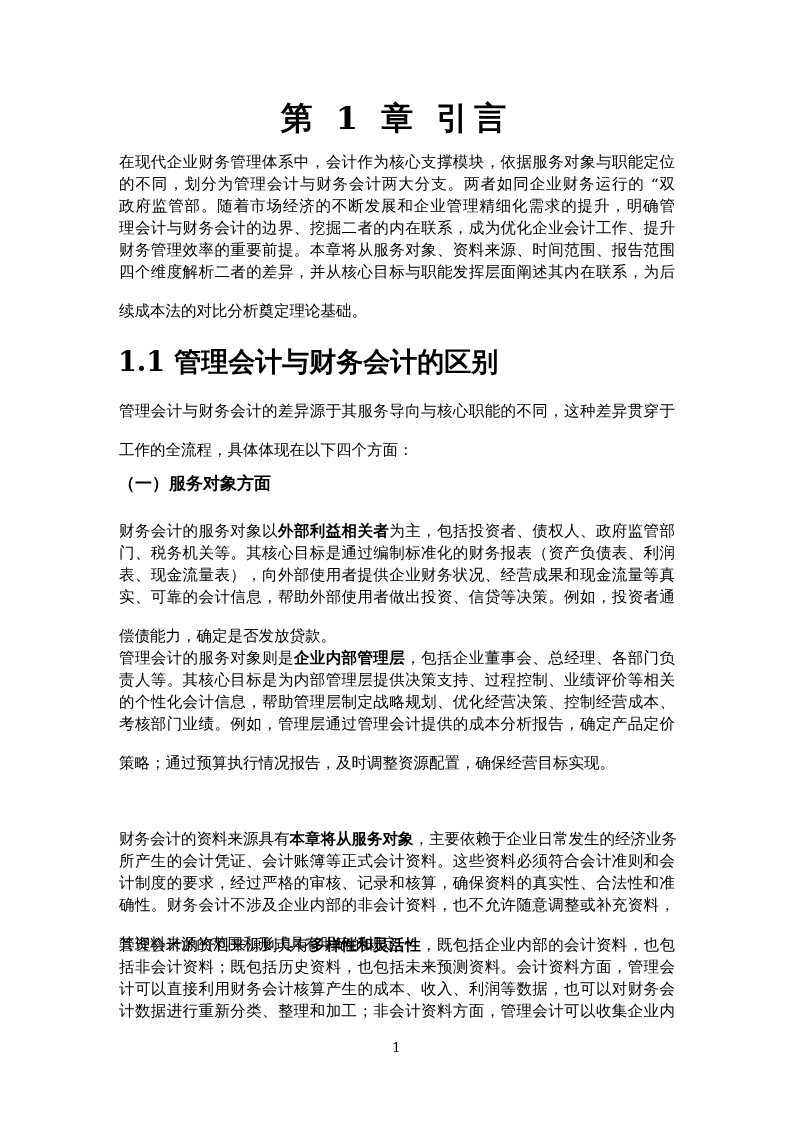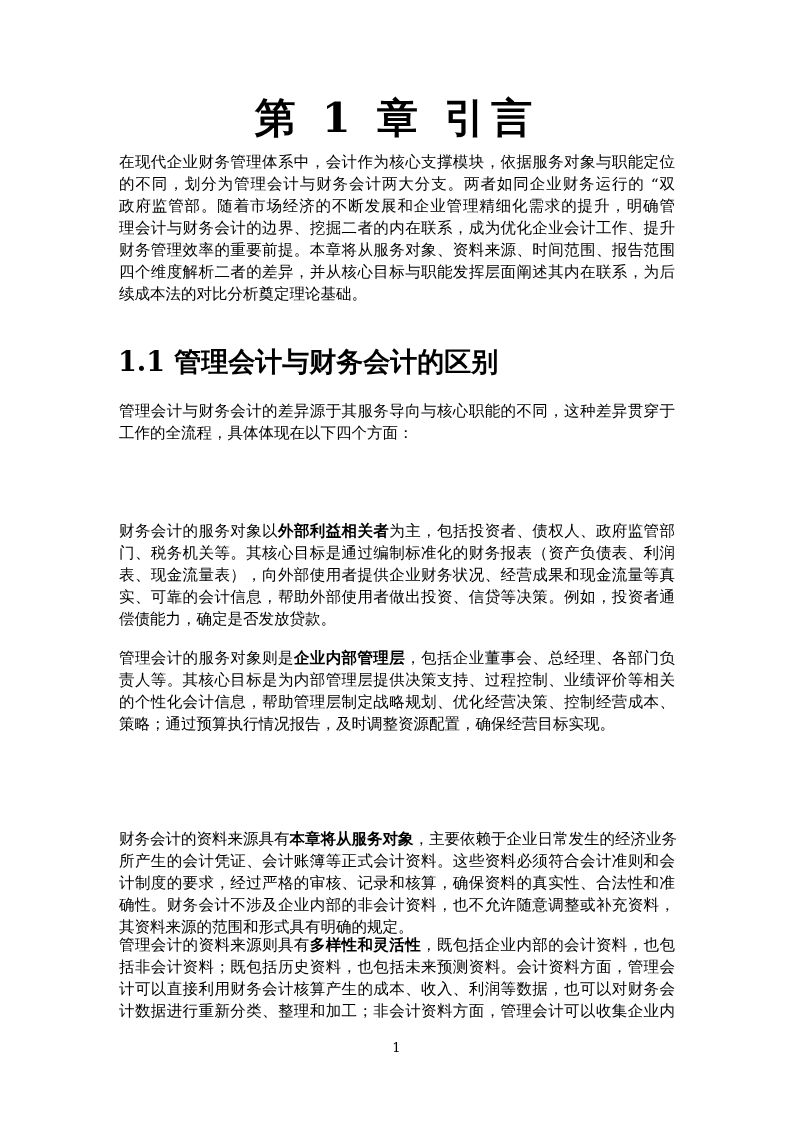--- a/index.html
+++ b/index.html
@@ -1,24 +1,24 @@
 <!DOCTYPE html>
 <html><head>
 <meta charset="utf-8">
 <style>
   html, body { margin: 0; padding: 0; background: #ffffff; }
   body { width: 793px; height: 1122px; position: relative; overflow: hidden;
          font-family: "DejaVu Serif", "Liberation Serif", serif; color: #000; }
   .page { position: absolute; left: 0; top: 0; width: 793px; height: 1122px; }
   .title { position: absolute; left: 0; width: 793px; top: 98px; text-align: center;
-           font-size: 41px; font-weight: bold; letter-spacing: 6px; line-height: 40px; }
+           font-size: 32px; font-weight: bold; letter-spacing: 6px; line-height: 40px; }
   .lines { position: absolute; left: 119px; width: 556px; }
   .line { height: 22px; line-height: 22px; font-size: 15.5px; white-space: nowrap;
           text-align: justify; text-align-last: justify; overflow: visible; }
-  .line.last { text-align-last: left; }
+  .line.last { text-align-last: left; margin-top: 17px; }
   .h2 { position: absolute; left: 118px; font-size: 27px; font-weight: bold; line-height: 30px; }
   .h3 { position: absolute; left: 118px; font-size: 17px; font-weight: bold; line-height: 24px;
         font-family: "DejaVu Sans", "Liberation Sans", sans-serif; }
   b { font-family: Liberation Sans, sans-serif; font-weight: bold; }
   .pagenum { position: absolute; left: 0; width: 793px; top: 1039px; text-align: center;
              font-size: 13px; line-height: 18px; }
 </style>
 </head>
 <body>
 
@@ -35,31 +35,33 @@
     <div class="line">四个维度解析二者的差异，并从核心目标与职能发挥层面阐述其内在联系，为后</div>
     <div class="line last">续成本法的对比分析奠定理论基础。</div>
   </div>
 
   <div class="h2" style="top:347px;">1.1 管理会计与财务会计的区别</div>
   <div class="lines" style="top:400px;">
     <div class="line">管理会计与财务会计的差异源于其服务导向与核心职能的不同，这种差异贯穿于</div>
     <div class="line last">工作的全流程，具体体现在以下四个方面：</div>
   </div>
 
+  <div class="h3" style="top:471px;">（一）服务对象方面</div>
   <div class="lines" style="top:520px;">
     <div class="line"><span>财务会计的服务对象以</span><b>外部利益相关者</b><span>为主，包括投资者、债权人、政府监管部</span></div>
     <div class="line">门、税务机关等。其核心目标是通过编制标准化的财务报表（资产负债表、利润</div>
     <div class="line">表、现金流量表），向外部使用者提供企业财务状况、经营成果和现金流量等真</div>
     <div class="line">实、可靠的会计信息，帮助外部使用者做出投资、信贷等决策。例如，投资者通</div>
     <div class="line last">偿债能力，确定是否发放贷款。</div>
   </div>
   <div class="lines" style="top:647px;">
     <div class="line"><span>管理会计的服务对象则是</span><b>企业内部管理层</b><span>，包括企业董事会、总经理、各部门负</span></div>
     <div class="line">责人等。其核心目标是为内部管理层提供决策支持、过程控制、业绩评价等相关</div>
     <div class="line">的个性化会计信息，帮助管理层制定战略规划、优化经营决策、控制经营成本、</div>
+    <div class="line">考核部门业绩。例如，管理层通过管理会计提供的成本分析报告，确定产品定价</div>
     <div class="line last">策略；通过预算执行情况报告，及时调整资源配置，确保经营目标实现。</div>
   </div>
 
   <div class="lines" style="top:828px;">
     <div class="line"><span>财务会计的资料来源具有</span><b>本章将从服务对象</b><span>，主要依赖于企业日常发生的经济业务</span></div>
     <div class="line">所产生的会计凭证、会计账簿等正式会计资料。这些资料必须符合会计准则和会</div>
     <div class="line">计制度的要求，经过严格的审核、记录和核算，确保资料的真实性、合法性和准</div>
     <div class="line">确性。财务会计不涉及企业内部的非会计资料，也不允许随意调整或补充资料，</div>
     <div class="line last">其资料来源的范围和形式具有明确的规定。</div>
   </div>

